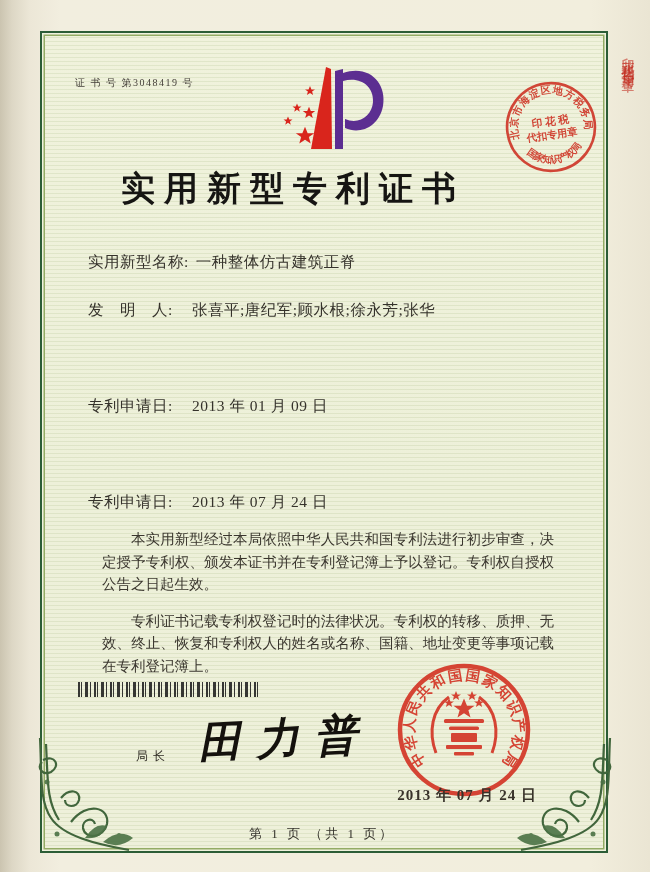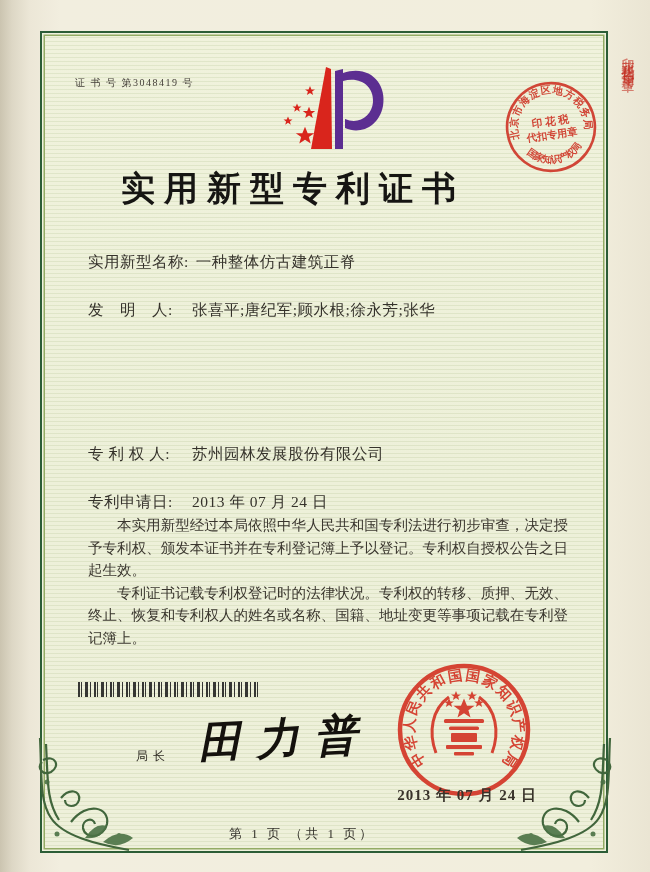--- a/index.html
+++ b/index.html
@@ -24,31 +24,31 @@
     writing-mode:vertical-rl;font-size:12.5px;letter-spacing:3px;font-weight:bold;
     color:rgba(193,38,26,0.55);
   }
   .title{position:absolute;left:0;top:166px;width:586px;text-align:center;
     font-size:34px;font-weight:700;letter-spacing:9px;color:#161513;}
   .field-row{position:absolute;left:88px;font-size:15.5px;color:#35322b;letter-spacing:.5px;white-space:nowrap;}
   .f-label{display:inline-block;min-width:97px;}
   .f-value{margin-left:7px;}
   .body-text{position:absolute;left:88px;top:514px;width:480px;font-size:14.5px;line-height:22.6px;
     color:#3a362e;text-align:justify;}
-  .body-text p{margin:0;text-indent:2em;}
+  .body-text p{margin:14px;text-indent:2em;}
   .barcode{position:absolute;left:78px;top:682px;width:180px;height:15px;opacity:.88;
     background:repeating-linear-gradient(90deg,#1d1d1d 0 2px,transparent 2px 3px,#1d1d1d 3px 4px,
       transparent 4px 7px,#1d1d1d 7px 10px,transparent 10px 12px,#1d1d1d 12px 13px,transparent 13px 16px);}
   .sig-label{position:absolute;left:136px;top:748px;font-size:12px;letter-spacing:5px;color:#2e2a23;}
   .sig-name{position:absolute;left:198px;top:710px;font-size:43px;letter-spacing:15px;color:#14110d;
     font-style:italic;font-weight:600;transform:rotate(-3deg);font-family:"DejaVu Sans",sans-serif;}
   .seal{position:absolute;left:386px;top:652px;width:156px;height:156px;opacity:.94;}
   .seal-date{position:absolute;left:391px;top:786px;width:152px;text-align:center;
     font-size:15px;letter-spacing:1px;color:#38322a;font-weight:600;}
-  .footer{position:absolute;left:40px;top:825px;width:524px;text-align:center;
+  .footer{position:absolute;left:40px;top:825px;width:564px;text-align:center;
     font-size:13px;letter-spacing:3px;color:#35332c;}
   .flourish{position:absolute;width:120px;height:116px;}
   .fl-left{left:33px;top:738px;}
   .fl-right{left:497px;top:738px;transform:scaleX(-1);}
 </style>
 </head>
 <body>
 
 <div id="page">
 
@@ -95,22 +95,22 @@
   <div class="edge-stamp">印花税代扣专用章</div>
 
   <div class="title">实用新型专利证书</div>
 
   <div class="field-row" style="top:252px">
     <span class="f-label">实用新型名称:</span><span class="f-value">一种整体仿古建筑正脊</span>
   </div>
   <div class="field-row" style="top:300px">
     <span class="f-label">发　明　人:</span><span class="f-value">张喜平;唐纪军;顾水根;徐永芳;张华</span>
   </div>
-  <div class="field-row" style="top:444px">
-    <span class="f-label">专 利 权 人:</span><span class="f-value">苏州园林发展股份有限公司</span>
+  <div class="field-row" style="top:396px">
+    <span class="f-label">专利申请日:</span><span class="f-value">2013 年 01 月 09 日</span>
   </div>
   <div class="field-row" style="top:492px">
     <span class="f-label">专利申请日:</span><span class="f-value">2013 年 07 月 24 日</span>
   </div>
 
   <div class="body-text">
     <p>本实用新型经过本局依照中华人民共和国专利法进行初步审查，决定授予专利权、颁发本证书并在专利登记簿上予以登记。专利权自授权公告之日起生效。</p>
     <p>专利证书记载专利权登记时的法律状况。专利权的转移、质押、无效、终止、恢复和专利权人的姓名或名称、国籍、地址变更等事项记载在专利登记簿上。</p>
   </div>
 

